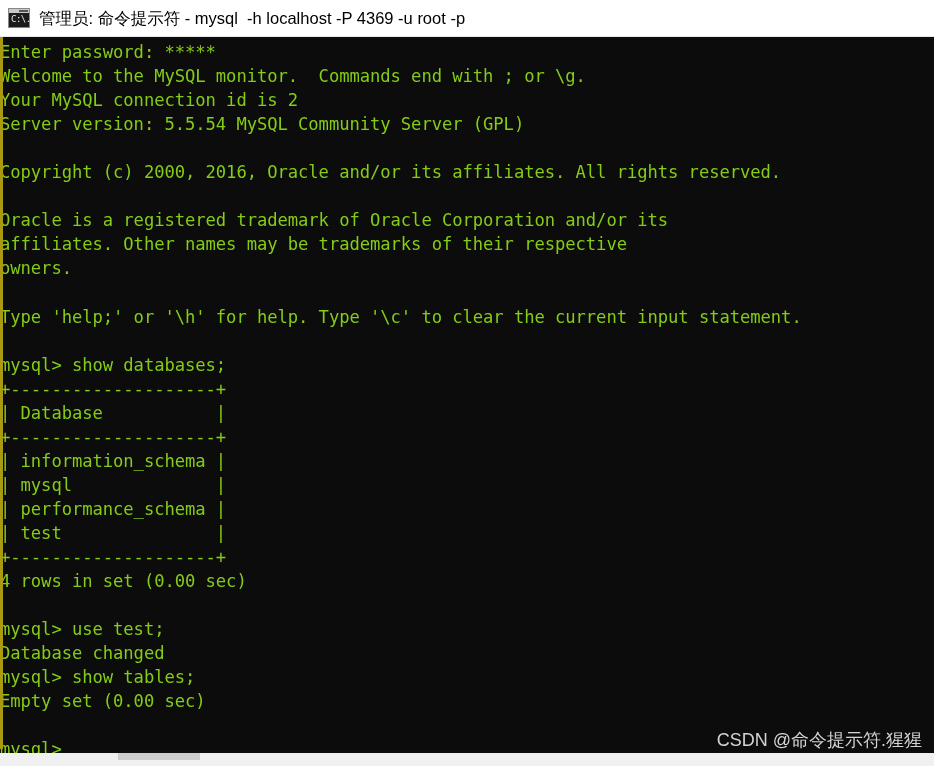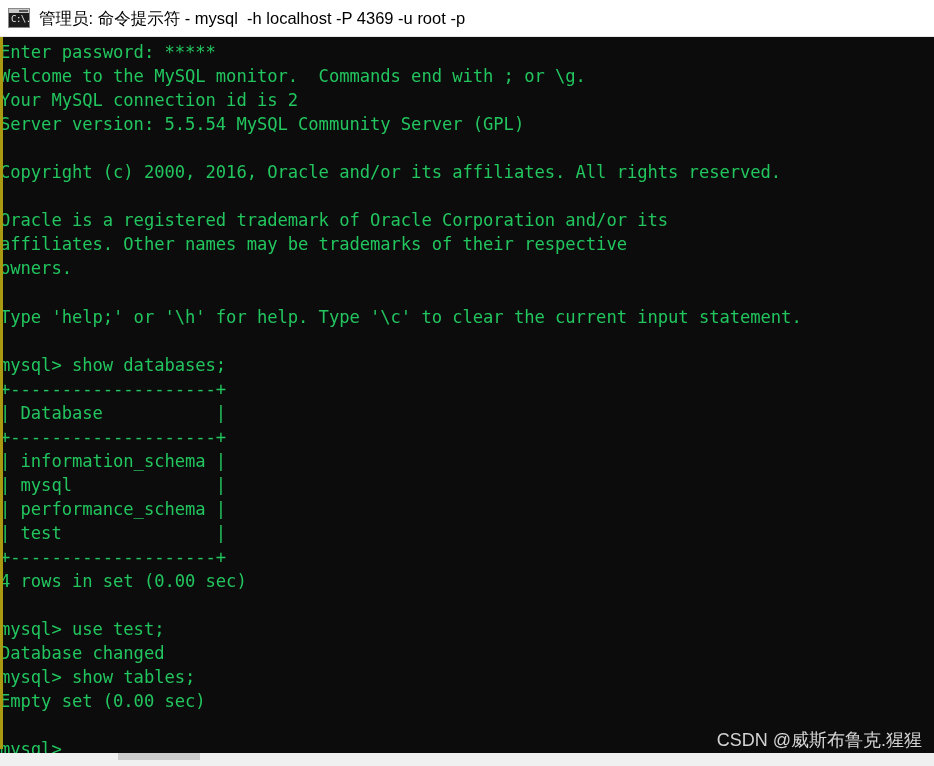--- a/index.html
+++ b/index.html
@@ -101,21 +101,21 @@
   }
   #console-text {
     position: absolute;
     top: 3px;
     left: 0px;
     margin: 0;
     padding: 0;
     font-family: "DejaVu Sans Mono", "Liberation Mono", monospace;
     font-size: 17.2px;
     line-height: 24.05px;
-    color: #22c55e;
+    color: #84cc16;
     white-space: pre;
     letter-spacing: -0.07px;
   }
 
   
   #watermark {
     position: absolute;
     right: 12px;
     bottom: 14px;
     font-family: "Liberation Sans", sans-serif;
@@ -185,19 +185,19 @@
 4 rows in set (0.00 sec)
 
 mysql&gt; use test;
 Database changed
 mysql&gt; show tables;
 Empty set (0.00 sec)
 
 mysql&gt;</pre>
   </div>
 
-  <div id="watermark">CSDN @威斯布鲁克.猩猩</div>
+  <div id="watermark">CSDN @命令提示符.猩猩</div>
 
   <div id="bottom-strip">
     <div id="bottom-strip-thumb"></div>
   </div>
 
 </div>
 
 </body></html>

